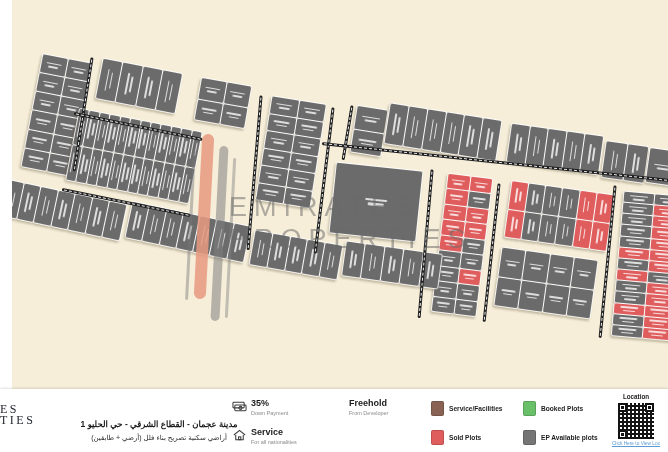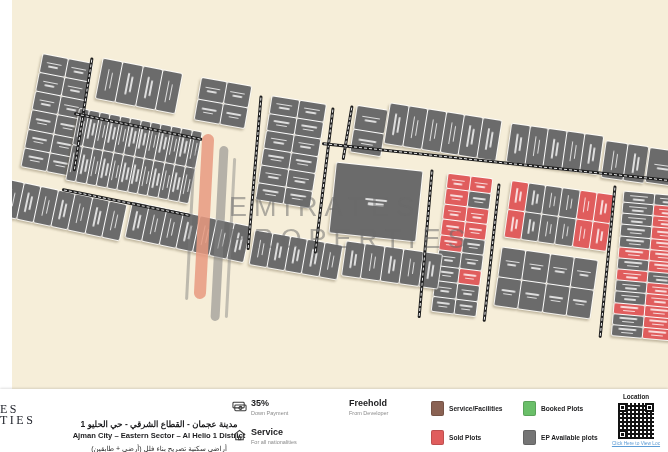--- a/index.html
+++ b/index.html
@@ -778,21 +778,20 @@
 
   <div id="footer">
 
     <div id="logo-frag">
       <div>ES</div>
       <div>TIES</div>
     </div>
 
     <div id="title-block">
       <div class="ar1">مدينة عجمان - القطاع الشرقي - حي الحليو 1</div>
-      <div class="en1">Ajman City – Eastern Sector – Al Helio 1 District</div>
       <div class="ar2">أراضي سكنية تصريح بناء فلل (أرضي + طابقين)</div>
     </div>
 
     <div class="feat-col" id="feat-col1">
       <div class="feat">
         <svg class="ficon" viewBox="0 0 16 14" fill="none" stroke="#3a3a3a" stroke-width="1.1">
           <rect x="1" y="3" width="12" height="6" rx="1"></rect>
             <rect x="3" y="6" width="12" height="6" rx="1"></rect>
             <circle cx="9" cy="9" r="1.6"></circle>
         </svg>

